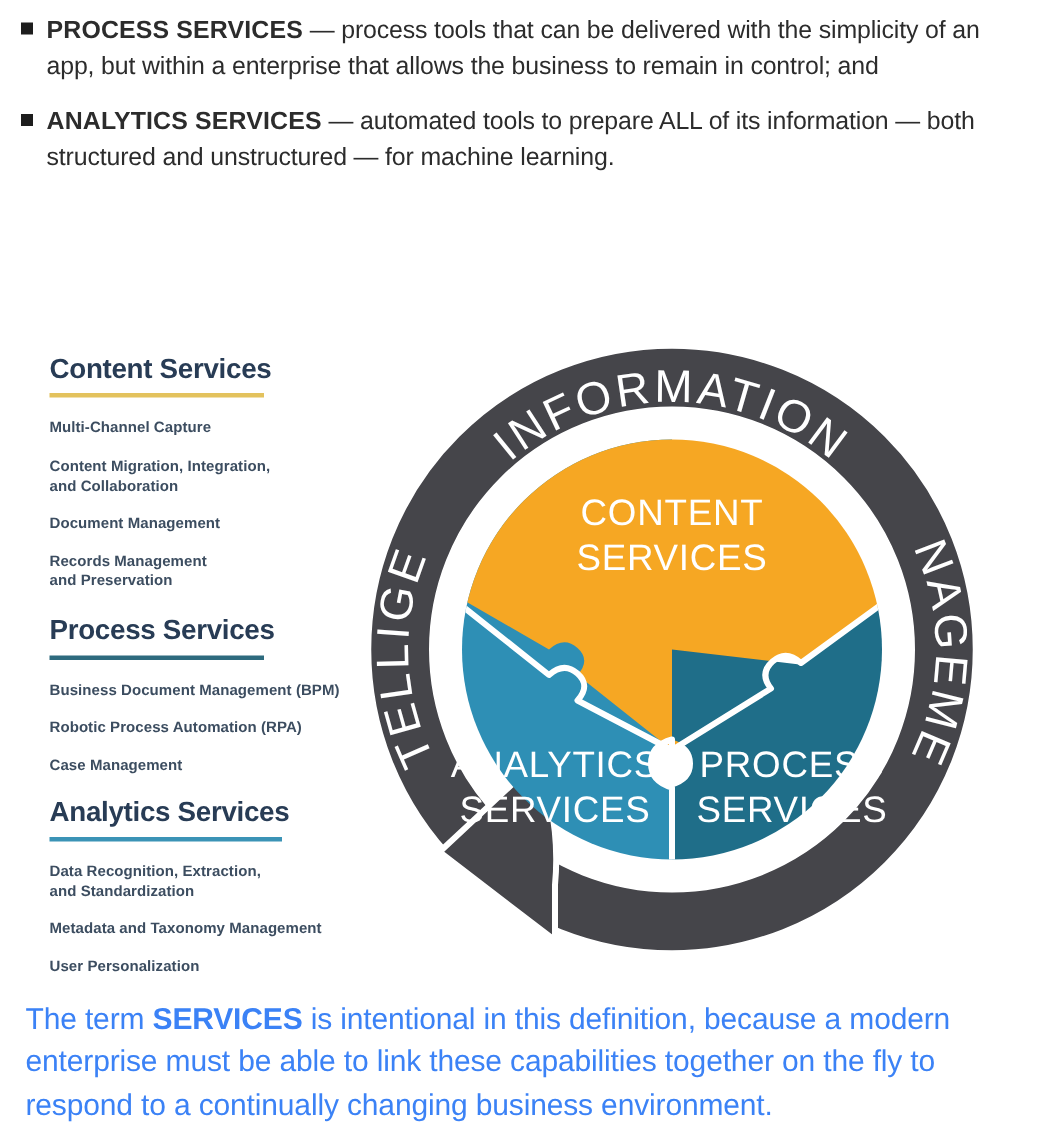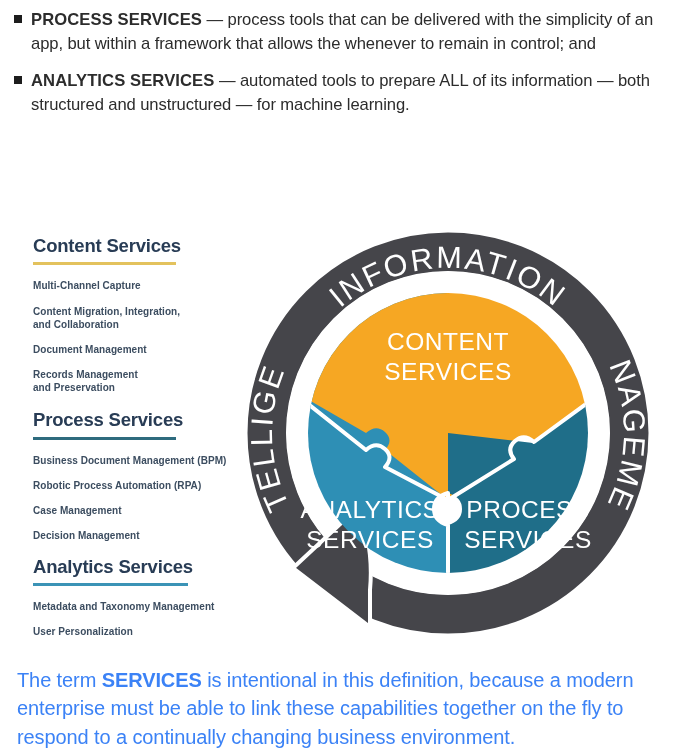--- a/index.html
+++ b/index.html
@@ -116,21 +116,21 @@
   .closing b { font-weight: bold; }
 </style>
 </head>
 <body>
 
 <div class="bullet-list">
 
 
   <div class="bullet-item">
     <span class="bullet-marker"></span>
-    <div class="bullet-text"><span class="lead">PROCESS SERVICES</span><span> — process tools that can be delivered with the simplicity of an app, but within a framework that allows the whenever to remain in control; and</span></div>
+    <div class="bullet-text"><span class="lead">PROCESS SERVICES</span><span> — process tools that can be delivered with the simplicity of an app, but within a enterprise that allows the business to remain in control; and</span></div>
   </div>
 
   <div class="bullet-item">
     <span class="bullet-marker"></span>
     <div class="bullet-text"><span class="lead">ANALYTICS SERVICES</span><span> — automated tools to prepare ALL of its information — both structured and unstructured — for machine learning.</span></div>
   </div>
 
 </div>
 
 <div class="middle">
@@ -145,26 +145,26 @@
       <div class="svc-item">Document Management</div>
       <div class="svc-item">Records Management<br>and Preservation</div>
     </div>
 
     <div class="svc-group g2">
       <div class="svc-heading">Process Services</div>
       <div class="svc-rule teal" style="background: rgb(46, 107, 126);"></div>
       <div class="svc-item">Business Document Management (BPM)</div>
       <div class="svc-item">Robotic Process Automation (RPA)</div>
       <div class="svc-item">Case Management</div>
-      <div class="svc-item">Decision Management</div>
     </div>
 
     <div class="svc-group g3">
       <div class="svc-heading">Analytics Services</div>
       <div class="svc-rule blue" style="background: rgb(59, 147, 182);"></div>
+      <div class="svc-item">Data Recognition, Extraction,<br>and Standardization</div>
       <div class="svc-item">Metadata and Taxonomy Management</div>
       <div class="svc-item">User Personalization</div>
     </div>
 
   </div>
 
   <div class="diagram">
     <svg width="410" height="415" viewBox="0 0 410 415">
       <defs>
 

